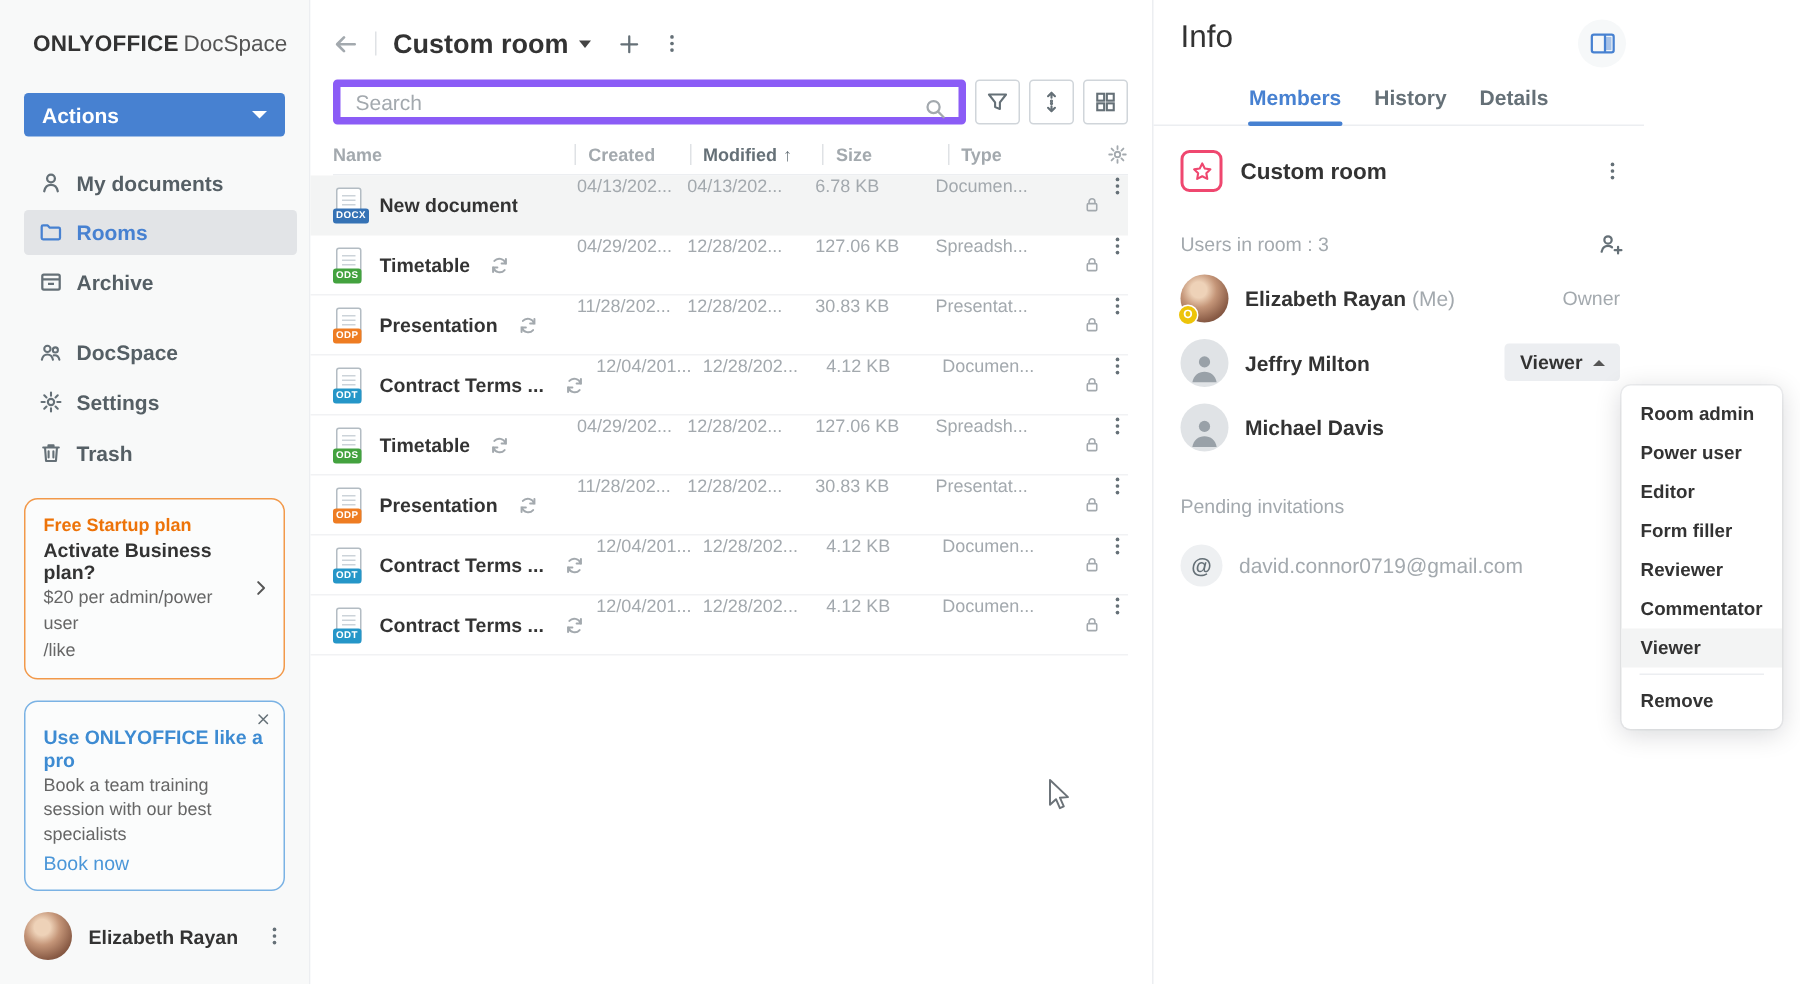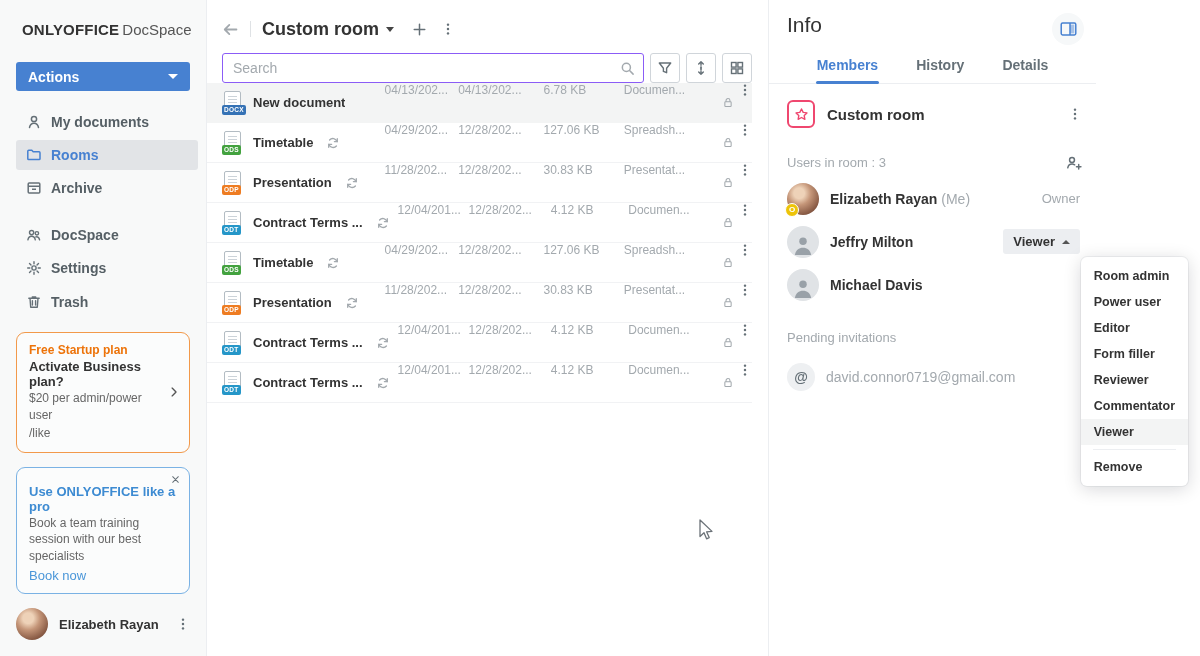--- a/index.html
+++ b/index.html
@@ -45,21 +45,21 @@
   .files-header{display:flex;align-items:center;height:30px;margin:14px 16px 0 15px}
   .back-btn{color:#a3a9ae;cursor:pointer}
   .back-btn svg{width:17px;height:17px}
   .fh-divider{width:1px;height:16px;background:#dfe2e5;margin:0 11px}
   .fh-title{font-size:18px;font-weight:bold;color:#333;cursor:pointer}
   .fh-caret{width:0;height:0;border-left:4px solid transparent;border-right:4px solid transparent;border-top:5px solid #444;margin-left:7px;cursor:pointer}
   .fh-plus{margin-left:18px;color:#657077;cursor:pointer}
   .fh-plus svg{width:15px;height:15px}
   .fh-dots{margin-left:14px;color:#657077;cursor:pointer}
   .toolbar{display:flex;gap:6px;margin:9px 16px 0 15px}
-  .search{position:relative;flex:1;height:30px;background:#fff;border:1px solid #8b5cf6;border-radius:3px}
+  .search{position:relative;flex:1;height:30px;background:#fff;border:5px solid #8b5cf6;border-radius:3px}
   .search input{width:100%;height:100%;border:0;outline:0;background:transparent;padding:0 32px 0 10px;font-size:14px;font-family:inherit;color:#333}
   .search input::placeholder{color:#a3a9ae}
   .search-icon{position:absolute;right:8px;top:7px;color:#a3a9ae}
   .search-icon svg{width:15px;height:15px}
   .tool-btn{width:30px;height:30px;border:1px solid #d0d5da;border-radius:3px;display:grid;place-items:center;color:#657077;cursor:pointer;background:#fff}
   .tool-btn svg{width:16px;height:16px}
   .thead{display:flex;align-items:center;height:27px;margin:7px 16px 0 15px;border-bottom:1px solid #eceef1;font-size:12px;color:#a3a9ae;font-weight:600}
   .thead .hc{display:flex;align-items:center;white-space:nowrap;overflow:hidden}
   .hc.pipe{border-left:1px solid #dfe2e5;padding-left:8px}
   .hc-name{width:184px}
@@ -88,21 +88,21 @@
   .fpage{position:absolute;left:2px;top:1px;width:17px;height:23px;background:#fff;border:1px solid #b3bcc3;border-radius:2px}
   .fpage::after{content:"";position:absolute;left:3px;right:3px;top:4px;height:1px;background:#ccd3d9;box-shadow:0 3px 0 #ccd3d9,0 6px 0 #ccd3d9}
   .ftag{position:absolute;left:0;bottom:1px;height:10px;min-width:18px;padding:0 2px;border-radius:2px;color:#fff;font-size:6.5px;font-weight:bold;line-height:10px;text-align:center;letter-spacing:.3px}
 
   
   .info{width:328px;flex:none;border-left:1px solid #eceef1;background:#fff;position:relative}
   .info-header{display:flex;align-items:flex-start;justify-content:space-between;padding:13px 12px 0 18px}
   .info-title{font-size:21px;font-weight:normal;color:#333}
   .panel-toggle{width:32px;height:32px;border-radius:50%;background:#f6f8f9;display:grid;place-items:center;color:#4781d1;cursor:pointer}
   .panel-toggle svg{width:17px;height:14px}
-  .tabs{display:flex;justify-content:center;gap:36px;border-bottom:1px solid #eceef1;margin-top:4px}
+  .tabs{display:flex;justify-content:center;gap:20px;border-bottom:1px solid #eceef1;margin-top:4px}
   .tab{font-size:14px;font-weight:bold;color:#657077;padding:8px 1px 10px;position:relative;cursor:pointer}
   .tab.active{color:#4781d1}
   .tab.active::after{content:"";position:absolute;left:0;right:0;bottom:-1px;height:3px;border-radius:3px;background:#4781d1}
   .room-row{display:flex;align-items:center;padding:16px 14px 12px 18px}
   .star-badge{width:28px;height:28px;border:2px solid #ef476f;border-radius:6px;display:grid;place-items:center;color:#ef476f;flex:none}
   .star-badge svg{width:15px;height:15px}
   .room-name{font-size:15px;font-weight:bold;color:#333;margin-left:12px}
   .room-dots{margin-left:auto;color:#657077;cursor:pointer}
   .sec-label{display:flex;align-items:center;justify-content:space-between;padding:14px 14px 6px 18px;font-size:13px;color:#a3a9ae}
   .sec-label .addu{color:#657077;cursor:pointer}
@@ -346,20 +346,35 @@
             <use href="#i-sort"></use>
           </svg>
         </div>
       <div class="tool-btn">
           <svg>
             <use href="#i-grid"></use>
           </svg>
         </div>
     </div>
 
+    <div class="thead">
+      <div class="hc hc-name">Name</div>
+      <div class="hc pipe hc-created">Created</div>
+      <div class="hc pipe hc-modified">
+          <span>Modified</span>
+          <span class="sort-arrow">↑</span>
+        </div>
+      <div class="hc pipe hc-size">Size</div>
+      <div class="hc pipe hc-type">Type</div>
+      <div class="hc-ctrl">
+          <svg>
+            <use href="#i-gear"></use>
+          </svg>
+        </div>
+    </div>
 
     <div class="rows">
 
       <div class="row selected">
         <div class="cell name-cell">
           <span class="ficon">
               <span class="fpage"></span>
               <span class="ftag" style="background: rgb(53, 114, 181);">DOCX</span>
             </span>
           <span class="fname">New document</span>

